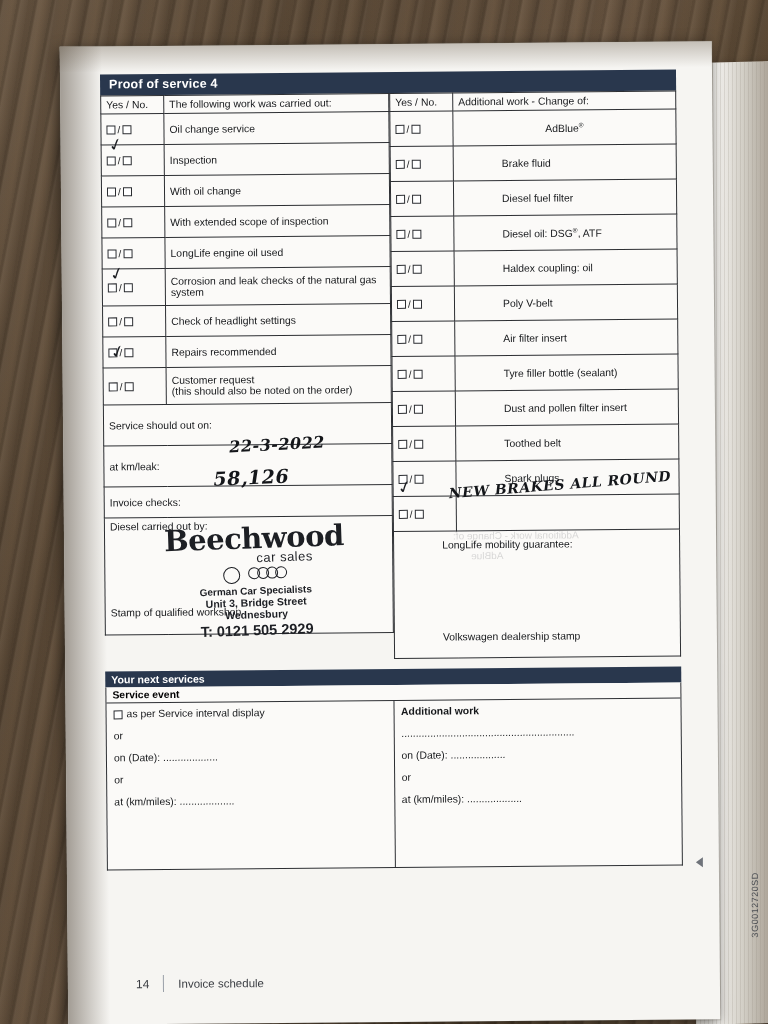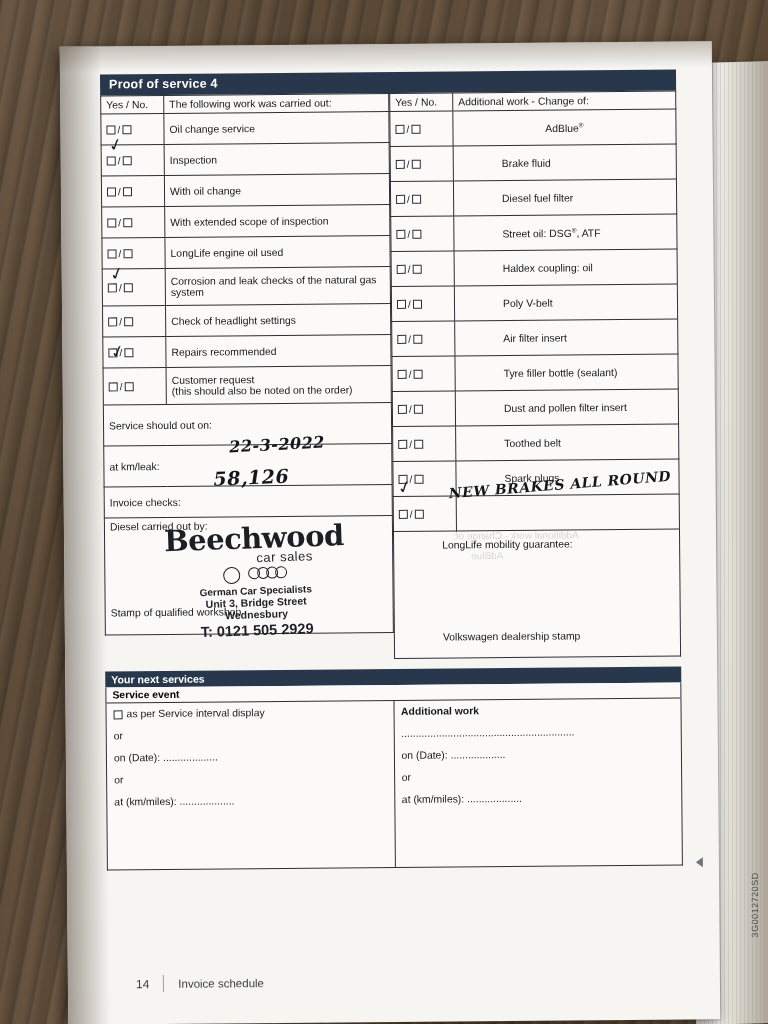--- a/index.html
+++ b/index.html
@@ -398,21 +398,21 @@
               <tr>
                 <td class="cb-cell"><span class="box"></span><span class="slash">/</span><span class="box"></span></td>
                 <td style="height:28px; padding-left:48px;">Brake fluid</td>
               </tr>
               <tr>
                 <td class="cb-cell"><span class="box"></span><span class="slash">/</span><span class="box"></span></td>
                 <td style="height:28px; padding-left:48px;">Diesel fuel filter</td>
               </tr>
               <tr>
                 <td class="cb-cell"><span class="box"></span><span class="slash">/</span><span class="box"></span></td>
-                <td style="height:28px; padding-left:48px;"><span>Street oil: DSG</span><sup>®</sup><span>, ATF</span></td>
+                <td style="height:28px; padding-left:48px;"><span>Diesel oil: DSG</span><sup>®</sup><span>, ATF</span></td>
               </tr>
               <tr>
                 <td class="cb-cell"><span class="box"></span><span class="slash">/</span><span class="box"></span></td>
                 <td style="height:28px; padding-left:48px;">Haldex coupling: oil</td>
               </tr>
               <tr>
                 <td class="cb-cell"><span class="box"></span><span class="slash">/</span><span class="box"></span></td>
                 <td style="height:28px; padding-left:48px;">Poly V-belt</td>
               </tr>
               <tr>

